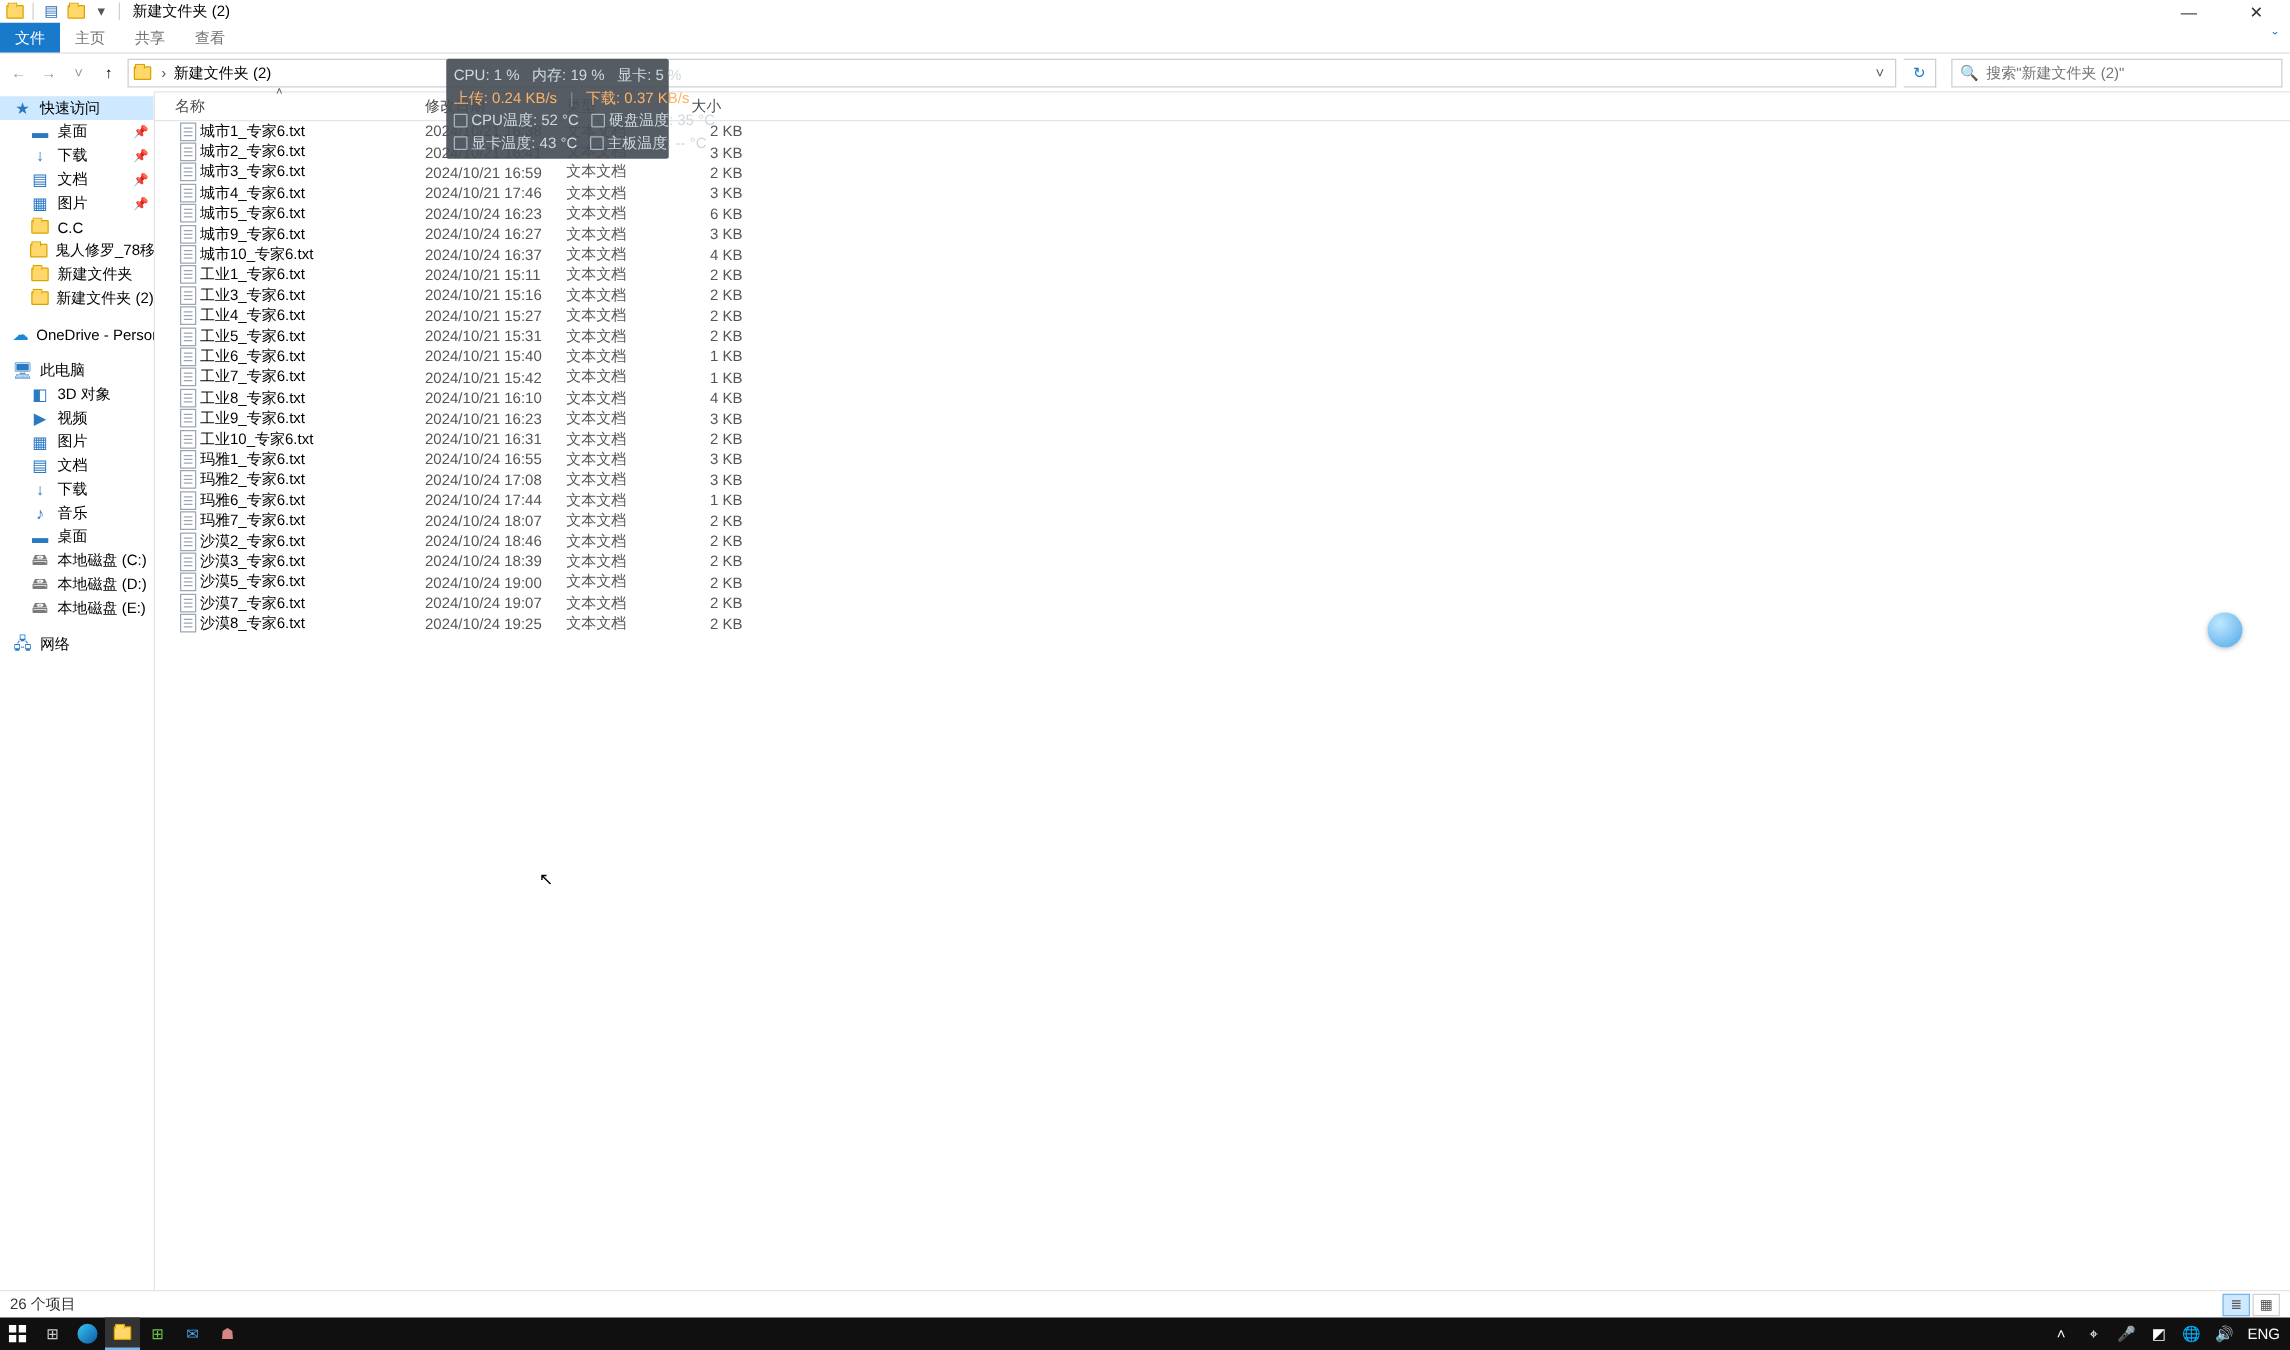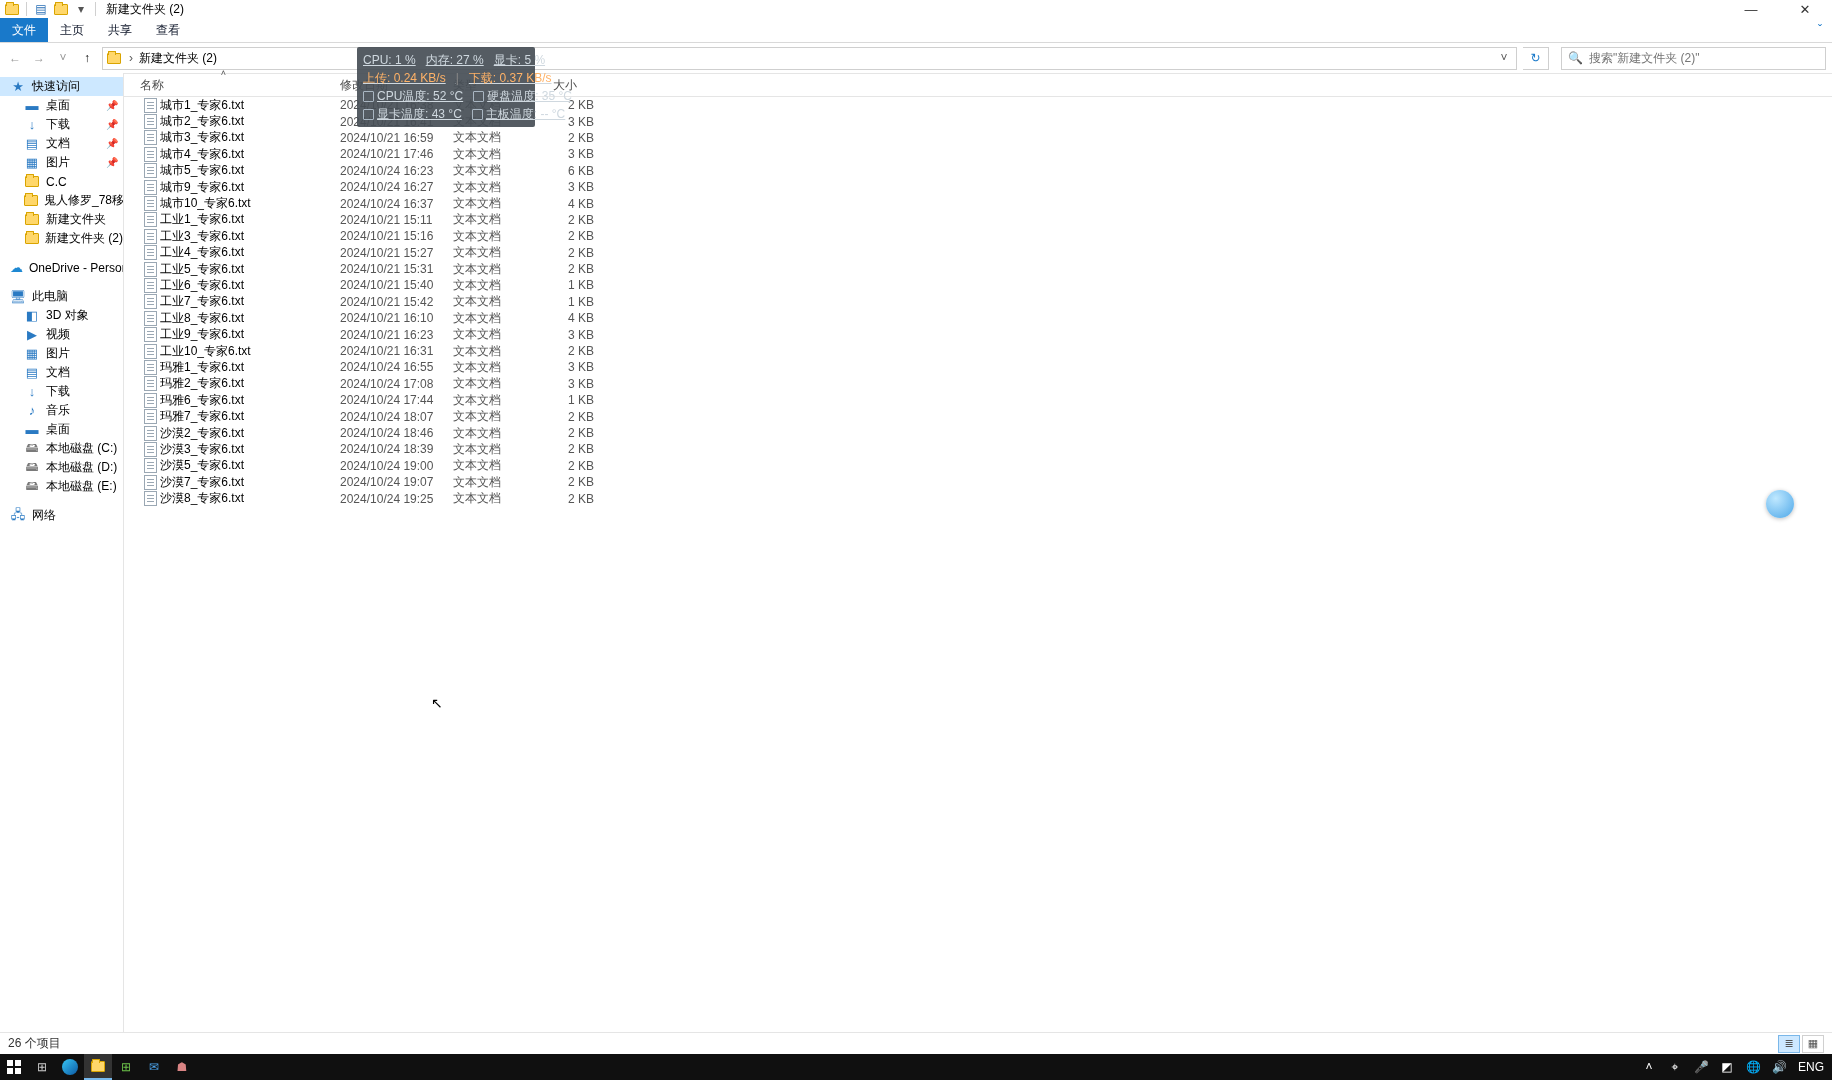--- a/index.html
+++ b/index.html
@@ -12,21 +12,21 @@
 .tb-sep { width: 1px; height: 14px; background: #d0d0d0; margin: 0 2px; }
 .tb-title { margin-left: 4px; color: #000; }
 .tb-right { position: absolute; right: 0; display: flex; gap: 24px; padding-right: 12px; }
 .win-btn { width: 30px; height: 18px; display: flex; align-items: center; justify-content: center; font-size: 13px; color: #333; }
 
 .folder-glyph { width:14px; height:11px; background:#ffd76a; border:1px solid #d9a400; border-radius:1px; position:relative; }
 .folder-glyph::before { content:""; position:absolute; top:-3px; left:0; width:6px; height:3px; background:#ffd76a; border:1px solid #d9a400; border-bottom:none; border-radius:1px 1px 0 0;}
 
 
 .ribbon { height: 25px; background: #fff; border-bottom: 1px solid #d9d9d9; display: flex; align-items: stretch; }
-.rtab { padding: 0 12px; display:flex; align-items:center; color:#0f172a; }
+.rtab { padding: 0 12px; display:flex; align-items:center; color:#737373; }
 .rtab.active { background:#1979ca; color:#fff; }
 .ribbon-collapse { margin-left:auto; padding:0 10px; display:flex; align-items:center; color:#1979ca; }
 
 
 .navrow { height: 30px; background:#fff; display:flex; align-items:center; padding: 2px 6px; gap:6px; }
 .nav-arrow { width:18px; height:20px; display:flex; align-items:center; justify-content:center; color:#999; }
 .nav-arrow.enabled { color:#000; }
 .addrbox { flex:1; height:23px; border:1px solid #cfcfcf; display:flex; align-items:center; padding:0 2px; position:relative; }
 .addr-icon { width:18px; display:flex; align-items:center; justify-content:center; }
 .addr-chevron { color:#5a5a5a; padding:0 6px; }
@@ -69,21 +69,21 @@
 .zip-icon::after{content:""; position:absolute; left:5px; top:0; bottom:0; width:3px; background:repeating-linear-gradient(#888 0 2px, #ddd 2px 4px);}
 
 
 .statusbar { position:absolute; left:0; right:0; bottom:0; height:22px; background:#fff; border-top:1px solid #e5e5e5; display:flex; align-items:center; padding:0 8px; color:#333;}
 .status-right { margin-left:auto; display:flex; gap:2px;}
 .status-view { width:22px; height:18px; border:1px solid #d0d0d0; display:flex; align-items:center; justify-content:center; color:#555; font-size:11px;}
 .status-view.active { background:#cde8ff; border-color:#7ab7e9;}
 
 
 .perfmon { position:absolute; left:357px; top:47px; width:178px; background:rgba(70,78,86,0.92); color:#cfd8df; font-size:11px; border-radius:2px; padding:4px 6px; line-height:18px; z-index:50;}
-.perfmon .row { display:flex; gap:10px; justify-content:space-between;text-decoration:underline;}
+.perfmon .row { display:flex; gap:10px; justify-content:space-between;}
 .perfmon .cell { display:flex; align-items:center; gap:3px; white-space:nowrap; flex:1;}
 .perfmon .orange { color:#ffb267; }
 .perfmon .sep { color:#888;}
 .chip { width:11px; height:11px; border:1px solid #a9b6c2; display:inline-block; border-radius:1px;}
 
 
 .taskbar { position:absolute; left:0; right:0; bottom:0; height:26px; background:#101010; display:flex; align-items:center; z-index:100;}
 .body, .statusbar { bottom:26px; }
 .statusbar { bottom:26px;gap:19px; }
 .tb-btn { width:28px; height:26px; display:flex; align-items:center; justify-content:center; color:#fff; }
@@ -510,21 +510,21 @@
   <span>26 个项目</span>
   <div class="status-right">
     <span class="status-view active">≣</span>
     <span class="status-view">▦</span>
   </div>
 </div>
 
 <div class="perfmon">
   <div class="row">
     <span class="cell">CPU: 1 %</span>
-    <span class="cell">内存: 27 %</span>
+    <span class="cell">内存: 19 %</span>
     <span class="cell">显卡: 5 %</span>
   </div>
   <div class="row">
     <span class="cell orange">上传: 0.24 KB/s</span>
     <span class="sep">|</span>
     <span class="cell orange">下载: 0.37 KB/s</span>
   </div>
   <div class="row">
     <span class="cell">
         <span class="chip"></span>

